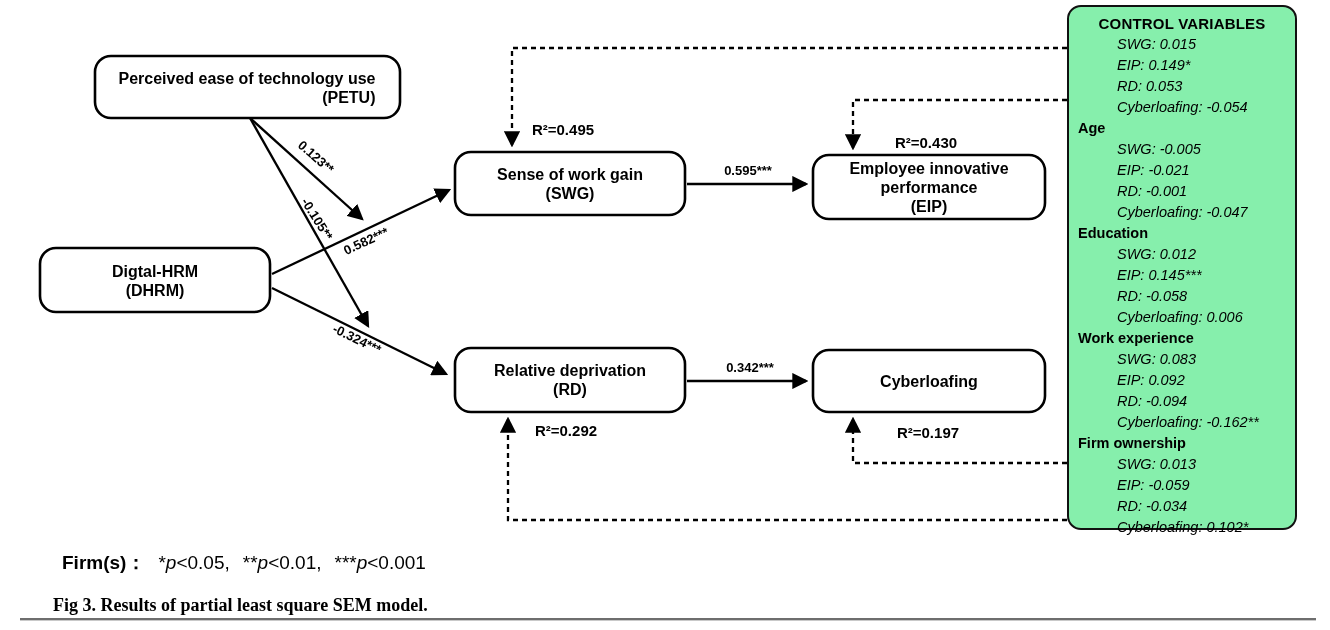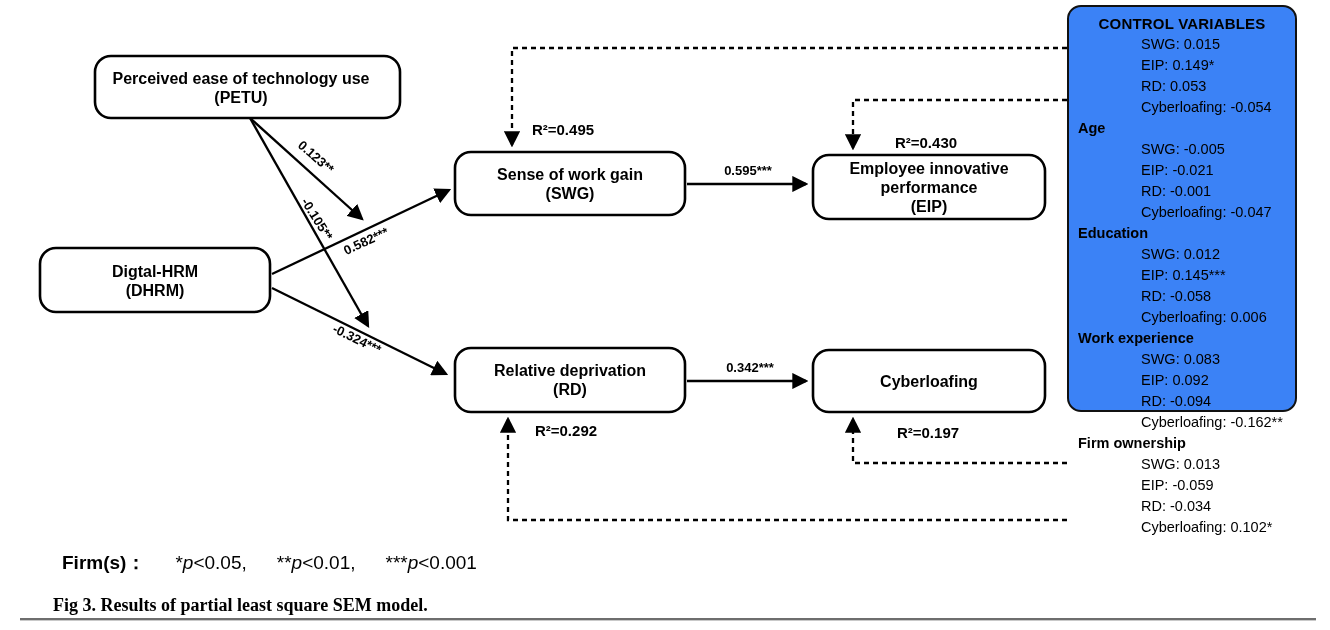--- a/index.html
+++ b/index.html
@@ -4,29 +4,29 @@
 <style>
   html,body{margin:0;padding:0;background:#fff;}
   #stage{position:relative;width:1330px;height:630px;background:#fff;
          font-family:"Liberation Sans",sans-serif;color:#000;overflow:hidden;}
   #diagram-svg{position:absolute;left:0;top:0;}
   .abs{position:absolute;}
   .node-label{font-weight:bold;font-size:16px;line-height:19px;text-align:center;
               transform:translate(-50%,-50%);white-space:nowrap;}
   .coef{font-weight:bold;font-size:13px;white-space:nowrap;transform-origin:center;}
   .r2{font-weight:bold;font-size:15px;white-space:nowrap;transform:translate(-50%,-50%);}
-  .panel{position:absolute;left:1067px;top:5px;width:230px;height:407px;
+  .panel{position:absolute;left:1067px;top:5px;width:230px;height:525px;
          border:2.5px solid #111;border-radius:14px;box-sizing:border-box;
-         background:#3b82f6;padding-top:6px;font-size:14.5px;line-height:21px;}
+         background:#86efac;padding-top:6px;font-size:14.5px;line-height:21px;}
   .panel-title{font-weight:bold;font-size:15px;text-align:center;letter-spacing:.2px;}
   .group-name{font-weight:bold;padding-left:9px;}
-  .group-entry{padding-left:72px;white-space:nowrap;}
+  .group-entry{font-style:italic;padding-left:48px;white-space:nowrap;}
   .note-line{position:absolute;left:62px;top:550px;font-size:19px;white-space:nowrap;}
   .note-label{font-weight:bold;}
-  .note-part{margin-left:30px;}
+  .note-part{margin-left:13px;}
   .p-ital{font-style:italic;}
   .caption{position:absolute;left:25px;top:595px;font-family:"Liberation Serif",serif;
            font-weight:bold;font-size:18px;white-space:nowrap;margin-left:28px;}
   .bottom-rule{position:absolute;left:20px;top:618px;width:1296px;height:0;
                border-top:2.5px solid #6e6e6e;border-bottom:1.5px solid #c9c9c9;}
   .bottom-rule-gap{position:absolute;left:20px;top:620.5px;width:1296px;height:1.5px;background:#fff;}
 </style>
 </head>
 <body>
 
@@ -52,21 +52,21 @@
     <line x1="272" y1="288" x2="446" y2="374" stroke="#000" stroke-width="2.3" marker-end="url(#arrow)"></line>
     <line x1="687" y1="184" x2="806" y2="184" stroke="#000" stroke-width="2.3" marker-end="url(#arrow)"></line>
     <line x1="687" y1="381" x2="806" y2="381" stroke="#000" stroke-width="2.3" marker-end="url(#arrow)"></line>
 
     <polyline points="1067,48 512,48 512,145" fill="none" stroke="#000" stroke-width="2.3" stroke-dasharray="5 4" marker-end="url(#arrow)"></polyline>
     <polyline points="1067,100 853,100 853,148" fill="none" stroke="#000" stroke-width="2.3" stroke-dasharray="5 4" marker-end="url(#arrow)"></polyline>
     <polyline points="1067,463 853,463 853,419" fill="none" stroke="#000" stroke-width="2.3" stroke-dasharray="5 4" marker-end="url(#arrow)"></polyline>
     <polyline points="1067,520 508,520 508,419" fill="none" stroke="#000" stroke-width="2.3" stroke-dasharray="5 4" marker-end="url(#arrow)"></polyline>
   </svg>
 
-  <div class="abs node-label" style="left:241px;top:88px;">
+  <div class="abs node-label" style="left:247px;top:88px;text-align:right;">
     <div>Perceived ease of technology use</div>
     <div>(PETU)</div>
   </div>
   <div class="abs node-label" style="left:155px;top:281px;">
     <div>Digtal-HRM</div>
     <div>(DHRM)</div>
   </div>
   <div class="abs node-label" style="left:570px;top:184px;">
     <div>Sense of work gain</div>
     <div>(SWG)</div>

